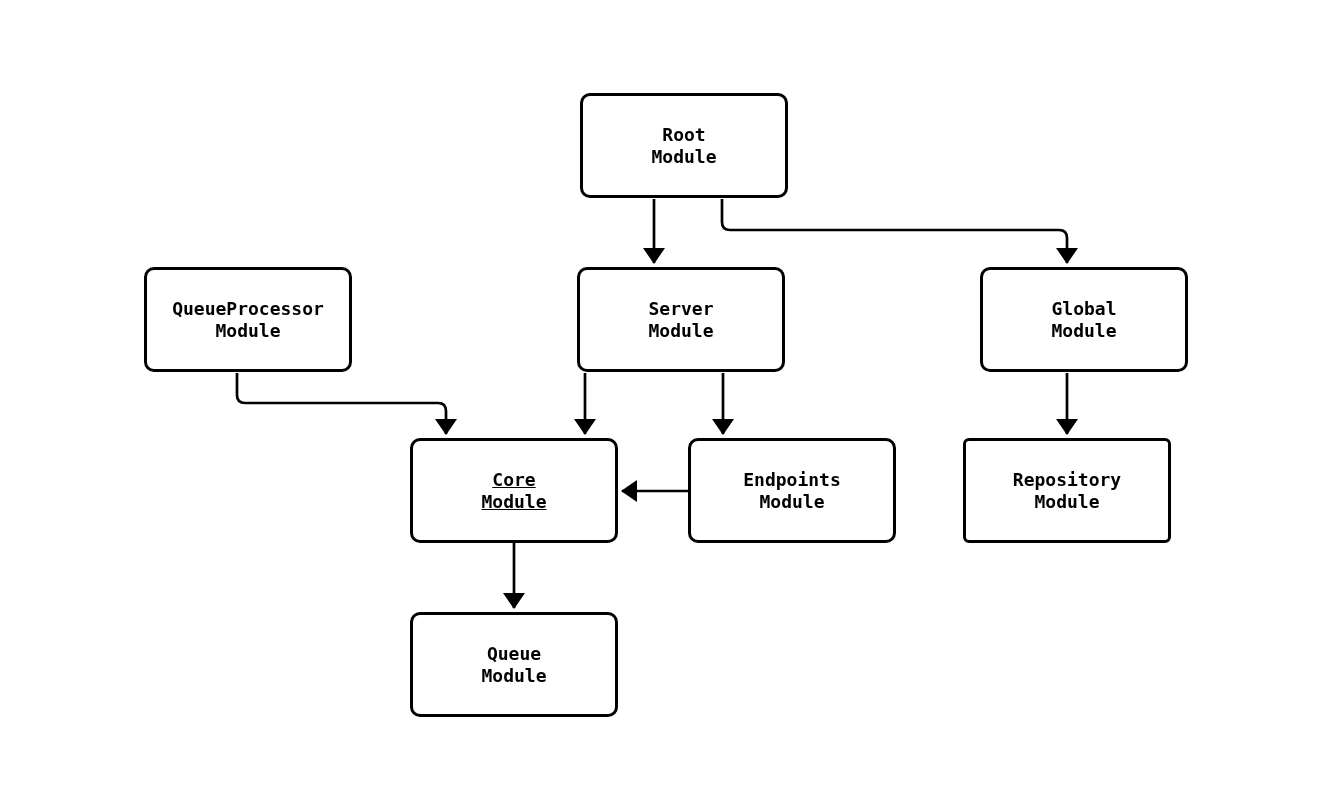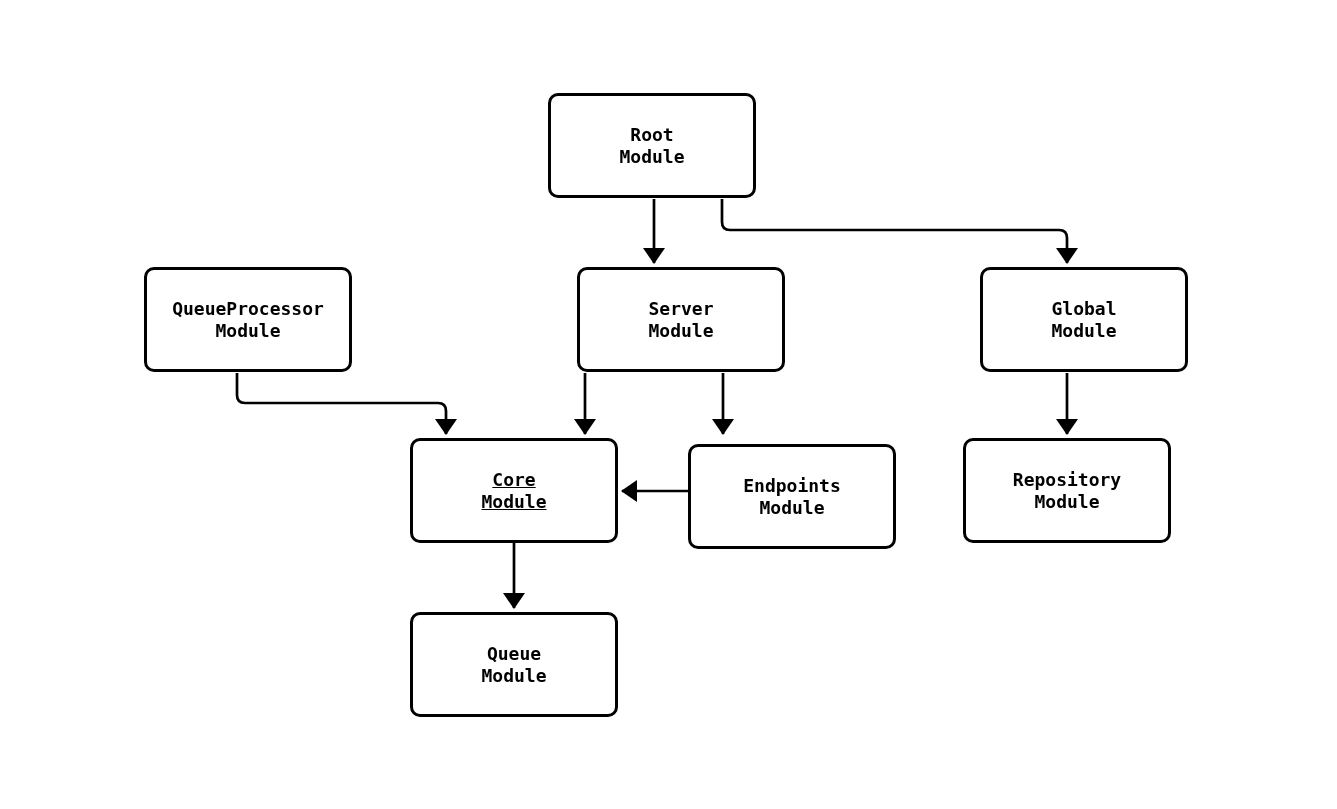--- a/index.html
+++ b/index.html
@@ -45,27 +45,27 @@
     z-index: 2;
   }
   .node-label {
     font-weight: bold;
     font-size: 18px;
     line-height: 22px;
     color: #000000;
     text-align: center;
     white-space: pre-line;
   }
-  .n-root          { left: 548px; top:  93px; }
+  .n-root          { left: 580px; top:  93px; }
   .n-queueproc     { left: 144px; top: 267px; }
   .n-server        { left: 549px; top: 267px; margin-left: 28px; }
   .n-global        { left: 980px; top: 267px; }
   .n-core          { left: 410px; top: 438px; text-decoration: underline; }
-  .n-endpoints     { left: 688px; top: 438px; margin-top: 6px; }
-  .n-repository    { left: 963px; top: 438px; }
+  .n-endpoints     { left: 688px; top: 438px; }
+  .n-repository    { left: 963px; top: 438px; border-radius: 6px; }
   .n-queue         { left: 410px; top: 612px; }
 </style>
 </head>
 <body>
 
 <div class="canvas">
 
   <svg class="edge-layer" width="1337" height="809" viewBox="0 0 1337 809" xmlns="http://www.w3.org/2000/svg">
     <defs>
       <marker id="arrowhead" viewBox="0 0 16 22" refX="15" refY="11" markerWidth="16" markerHeight="22" markerUnits="userSpaceOnUse" orient="auto">

